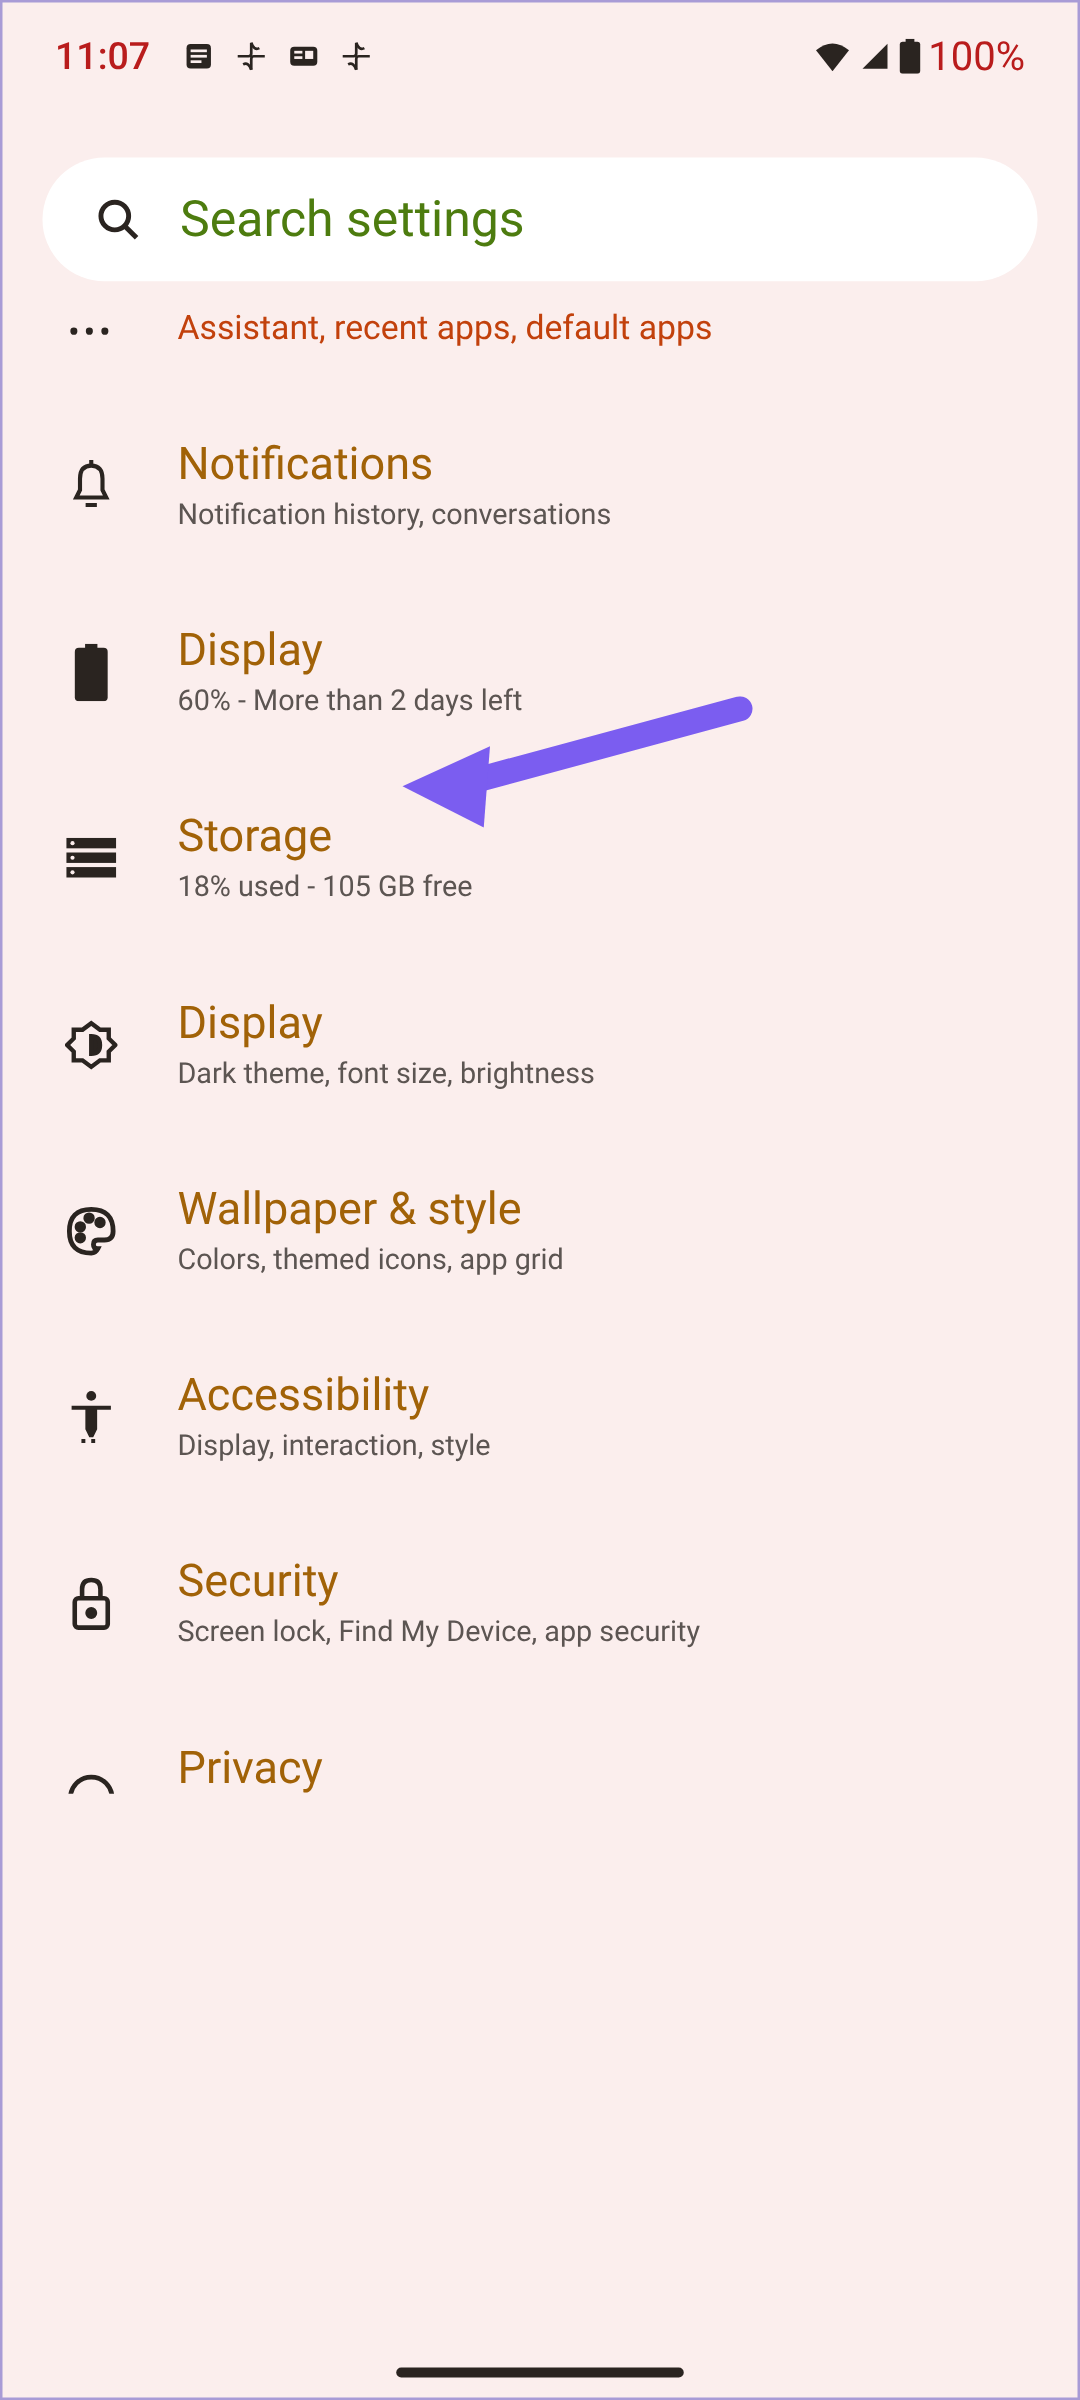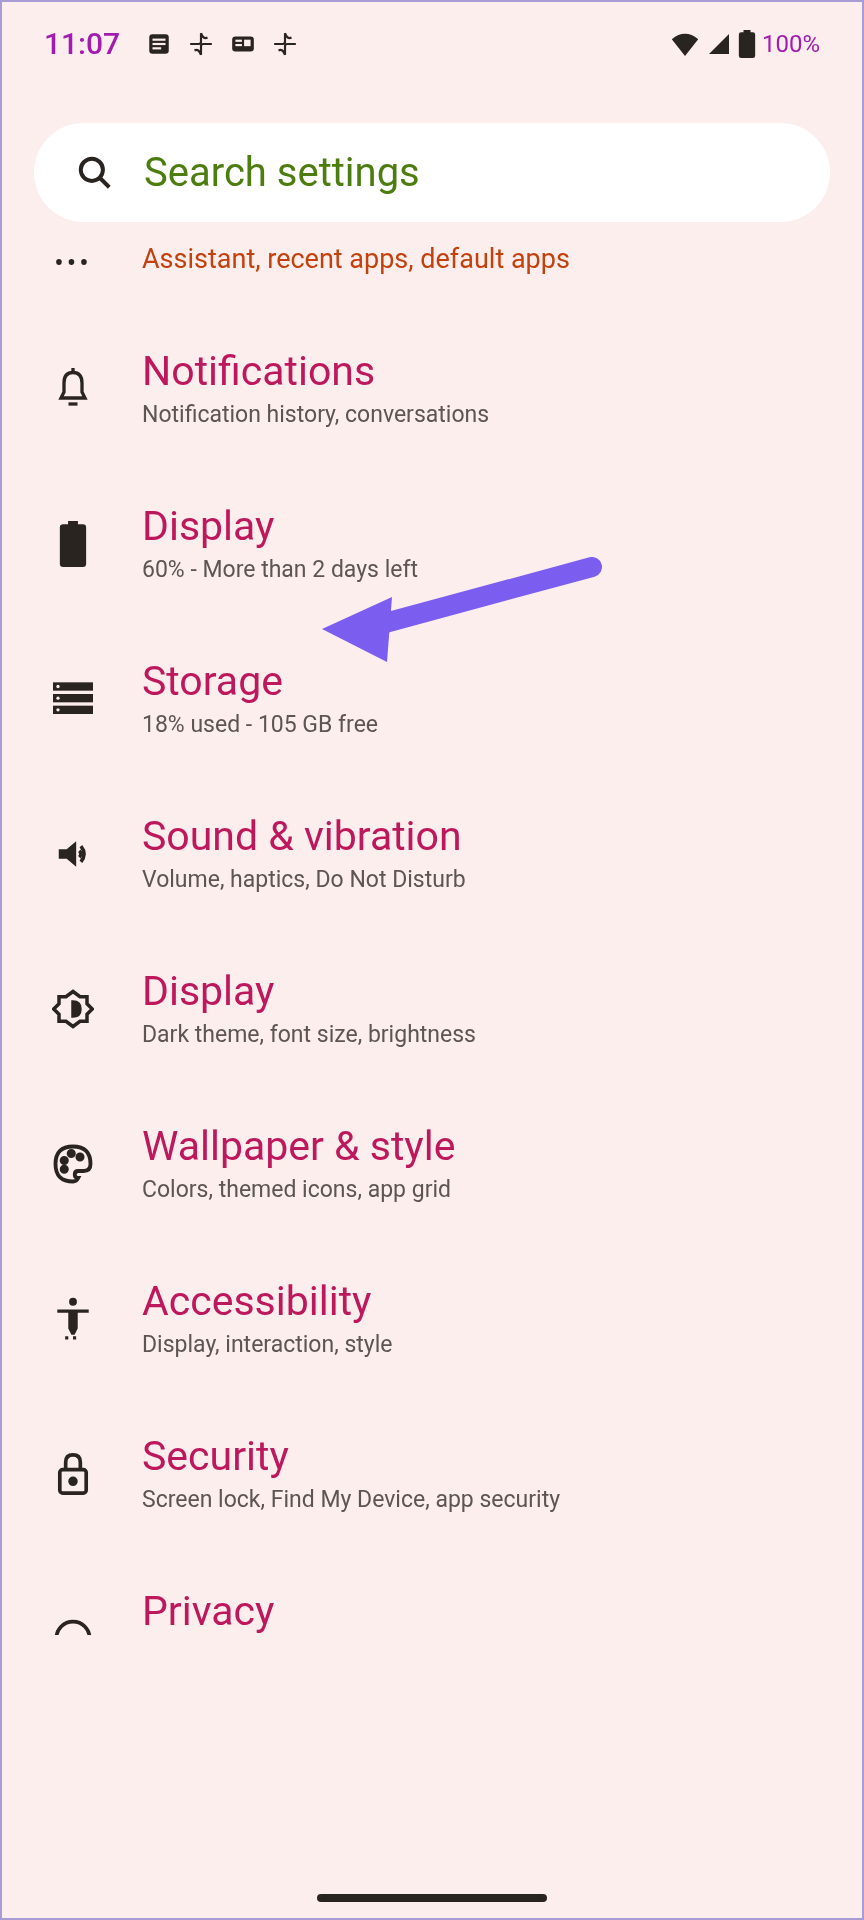--- a/index.html
+++ b/index.html
@@ -14,39 +14,39 @@
       background: #fbeeed;
       border: 2px solid #a89bd6;
       position: relative;
       overflow: hidden;
     }
     .status-bar {
       display: flex;
       justify-content: space-between;
       align-items: center;
       padding: 24px 42px 10px 42px;
-      color: #a21caf;
+      color: #b91c1c;
     }
     .status-left {
       display: flex;
       align-items: center;
       gap: 16px;
     }
     .time {
       font-size: 30px;
       font-weight: 500;
       margin-right: 10px;
     }
     .status-right {
       display: flex;
       align-items: center;
       gap: 6px;
     }
     .battery-pct {
-      font-size: 24px;
+      font-size: 32px;
       font-weight: 400;
     }
     .search-bar {
       margin: 52px 32px 8px 32px;
       background: #fff;
       border-radius: 70px;
       display: flex;
       align-items: center;
       padding: 26px 42px;
       gap: 30px;
@@ -92,23 +92,23 @@
       justify-content: center;
       align-items: center;
       color: #2a2420;
     }
     .item-text {
       display: flex;
       flex-direction: column;
       gap: 4px;
     }
     .item-title {
-      font-size: 41px;
+      font-size: 36px;
       font-weight: 400;
-      color: #be185d;
+      color: #a16207;
     }
     .item-sub {
       font-size: 23px;
       color: #5c5552;
       line-height: 1.35;
     }
     .arrow {
       position: absolute;
       left: 310px;
       top: 555px;
@@ -242,33 +242,20 @@
           <circle cx="3" cy="9.5" r="1" fill="#fbeeed"></circle>
           <circle cx="3" cy="16.5" r="1" fill="#fbeeed"></circle>
         </svg>
     </div>
     <div class="item-text">
       <div class="item-title">Storage</div>
       <div class="item-sub">18% used - 105 GB free</div>
     </div>
   </div>
 
-  <div class="setting-item">
-    <div class="icon-wrap">
-      <svg width="40" height="38" viewBox="0 0 24 24" fill="#2a2420">
-          <path d="M3 9 L3 15 L8 15 L14 20 L14 4 L8 9 Z"></path>
-          <path d="M17 7 Q21 12 17 17" fill="none" stroke="#2a2420" stroke-width="2.2"></path>
-          <path d="M16 10 Q18 12 16 14" fill="none" stroke="#2a2420" stroke-width="2.2"></path>
-        </svg>
-    </div>
-    <div class="item-text">
-      <div class="item-title">Sound &amp; vibration</div>
-      <div class="item-sub">Volume, haptics, Do Not Disturb</div>
-    </div>
-  </div>
 
   <div class="setting-item">
     <div class="icon-wrap">
       <svg width="42" height="42" viewBox="0 0 24 24" fill="none" stroke="#2a2420" stroke-width="2">
           <path d="M12 2 L16 5 L20 5 L20 9 L23 12 L20 15 L20 19 L16 19 L12 22 L8 19 L4 19 L4 15 L1 12 L4 9 L4 5 L8 5 Z"></path>
           <path d="M12 8 L12 16 Q16 16 16 12 Q16 8 12 8 Z" fill="#2a2420"></path>
         </svg>
     </div>
     <div class="item-text">
       <div class="item-title">Display</div>

